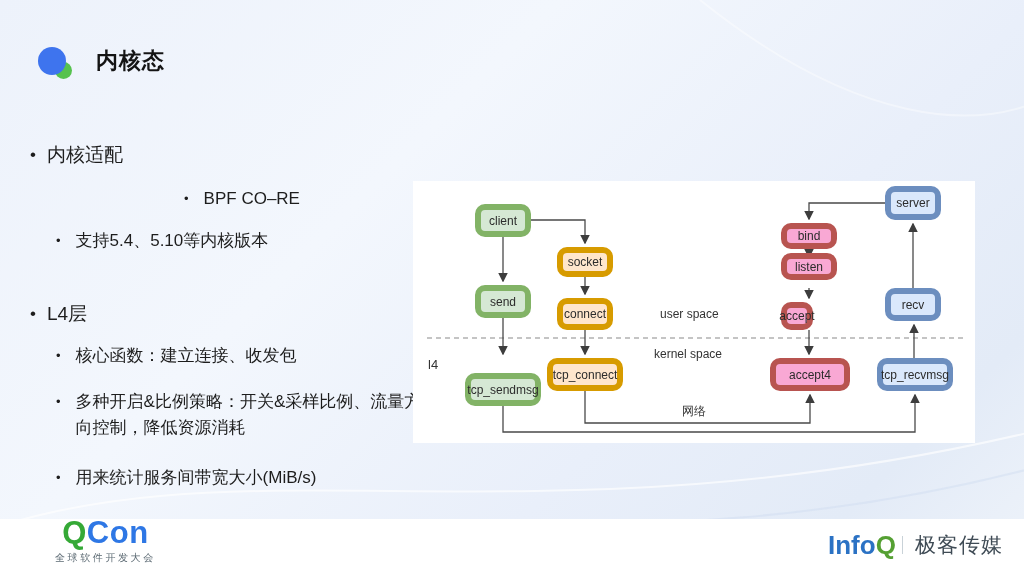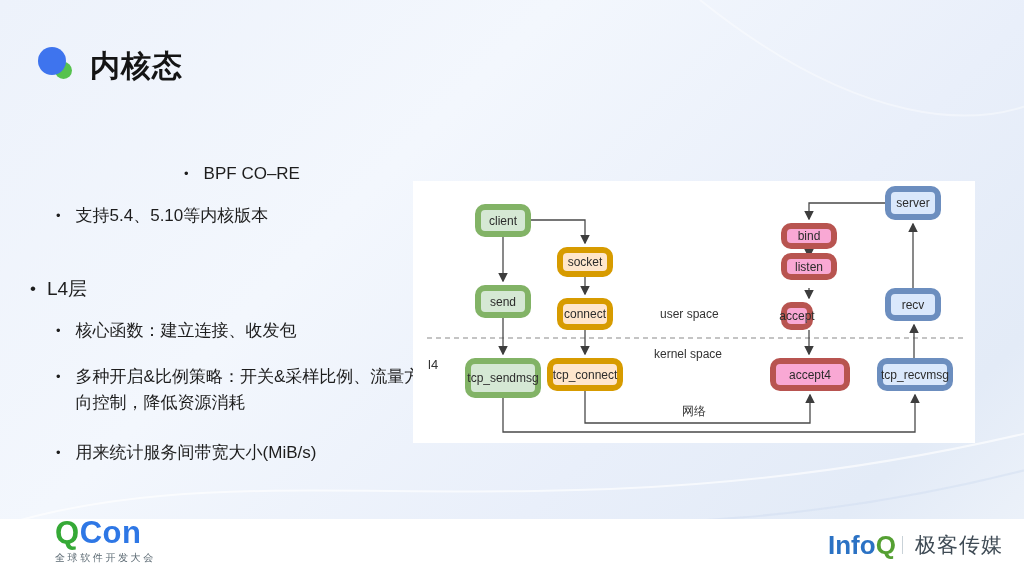--- a/index.html
+++ b/index.html
@@ -9,21 +9,21 @@
   .slide {
     position:relative; width:1024px; height:576px; overflow:hidden;
     background:linear-gradient(135deg,#edf2fb 0%,#f3f7fd 35%,#e9effa 65%,#e3ebf7 85%,#eef3fa 100%);
   }
   .bg-waves { position:absolute; left:0; top:0; width:1024px; height:576px; pointer-events:none; }
 
   
   .logo-mark { position:absolute; left:38px; top:47px; width:46px; height:42px; }
   .circle-green { position:absolute; left:17px; top:15px; width:17px; height:17px; border-radius:50%; background:#56c24e; }
   .circle-blue  { position:absolute; left:0;  top:0;  width:28px; height:28px; border-radius:50%; background:#3e74ee; }
-  .page-title { position:absolute; left:90px; top:46px; font-size:30px; font-weight:700; color:#141414; letter-spacing:1px; }
+  .page-title { position:absolute; left:96px; top:46px; font-size:22px; font-weight:700; color:#141414; letter-spacing:1px; }
 
   
   .bullets { position:absolute; left:30px; top:142px; width:398px; color:#1d1d1d; }
   .li { display:flex; align-items:flex-start; }
   .l1 { font-size:19px; line-height:25px; }
   .l1::before { content:"•"; margin-right:11px; font-size:17px; line-height:25px; }
   .l2 { font-size:17px; line-height:26px; padding-left:26px; }
   .l2::before { content:"•"; margin-right:15px; font-size:13px; line-height:26px; }
   .mt-a { margin-top:19px;justify-content:center; } .mt-b { margin-top:16px; } .mt-c { margin-top:47px; }
   .mt-d { margin-top:17px; } .mt-e { margin-top:20px; } .mt-f { margin-top:24px; }
@@ -36,21 +36,21 @@
     font-size:12px; color:#2c2c2c; border:6px solid #6d28d9; border-radius:10px;
   }
   .green  { background:#d5e8d4; border-color:#82b366; }
   .orange { background:#ffe6cc; border-color:#d79b00; }
   .pink   { background:#f9a8d4; border-color:#b85450; }
   .blue   { background:#dae8fc; border-color:#6c8ebf; }
   .dlabel { position:absolute; font-size:12px; color:#333333; white-space:nowrap; }
 
   
   .footer-band { position:absolute; left:0; bottom:0; width:1024px; height:57px; background:#ffffff; }
-  .qcon { position:absolute; left:55px; top:517px; }
+  .qcon { position:absolute; left:55px; top:517px;text-align:center; }
   .qcon-text { font-size:31px; font-weight:800; line-height:32px; letter-spacing:0.5px; }
   .qcon-q { color:#35a936; } .qcon-con { color:#2e77e5; }
   .qcon-sub { font-size:10px; color:#5d6b74; letter-spacing:2.6px; margin-top:2px; }
   .infoq { position:absolute; left:828px; top:531px; display:flex; align-items:center; }
   .infoq-text { font-size:26px; font-weight:700; line-height:26px; }
   .infoq-info { color:#2b72c4; } .infoq-q { color:#55a033; }
   .infoq-divider { width:5px; height:18px; border-left:1px solid #c9d2d8; margin:0 8px 0 6px; }
   .infoq-brand { font-size:21px; font-weight:400; color:#3f4b55; letter-spacing:1px; }
 </style>
 </head>
@@ -64,20 +64,23 @@
     <path d="M 700 0 C 850 120, 980 140, 1060 90" fill="none" stroke="#ffffff" stroke-width="2" opacity="0.4"></path>
   </svg>
 
   <div class="logo-mark">
     <span class="circle-green"></span>
     <span class="circle-blue"></span>
   </div>
   <div class="page-title">内核态</div>
 
   <div class="bullets">
+    <div class="li l1">
+        <span>内核适配</span>
+      </div>
     <div class="li l2 mt-a">
         <span>BPF CO–RE</span>
       </div>
     <div class="li l2 mt-b">
         <span>支持5.4、5.10等内核版本</span>
       </div>
     <div class="li l1 mt-c">
         <span>L4层</span>
       </div>
     <div class="li l2 mt-d">
@@ -115,21 +118,21 @@
         <path d="M501,177 L501,144" marker-end="url(#arrow)"></path>
         <path d="M172,210 L172,242 L397,242 L397,214" marker-end="url(#arrow)"></path>
         <path d="M90,210 L90,251 L502,251 L502,214" marker-end="url(#arrow)"></path>
       </g>
     </svg>
 
     <div class="node green" style="left:62px;top:23px;width:56px;height:33px">client</div>
     <div class="node orange" style="left:144px;top:66px;width:56px;height:30px">socket</div>
     <div class="node green" style="left:62px;top:104px;width:56px;height:33px">send</div>
     <div class="node orange" style="left:144px;top:117px;width:56px;height:32px">connect</div>
-    <div class="node green" style="left:52px;top:177px;width:76px;height:40px">tcp_sendmsg</div>
+    <div class="node green" style="left:52px;top:192px;width:76px;height:33px">tcp_sendmsg</div>
     <div class="node orange" style="left:134px;top:177px;width:76px;height:33px">tcp_connect</div>
     <div class="node blue" style="left:472px;top:5px;width:56px;height:34px">server</div>
     <div class="node pink" style="left:368px;top:42px;width:56px;height:26px">bind</div>
     <div class="node pink" style="left:368px;top:72px;width:56px;height:27px">listen</div>
     <div class="node pink" style="left:368px;top:121px;width:32px;height:28px">accept</div>
     <div class="node pink" style="left:357px;top:177px;width:80px;height:33px">accept4</div>
     <div class="node blue" style="left:472px;top:107px;width:56px;height:33px">recv</div>
     <div class="node blue" style="left:464px;top:177px;width:76px;height:33px">tcp_recvmsg</div>
 
     <span class="dlabel" style="left:247px;top:126px">user space</span>

